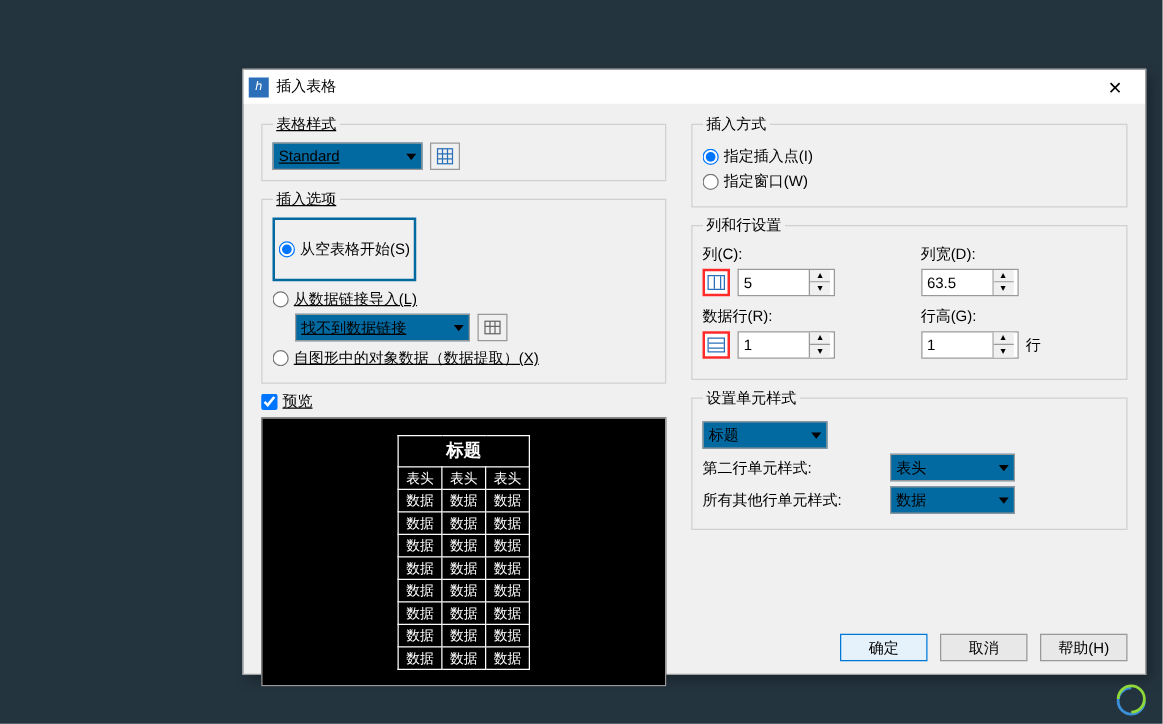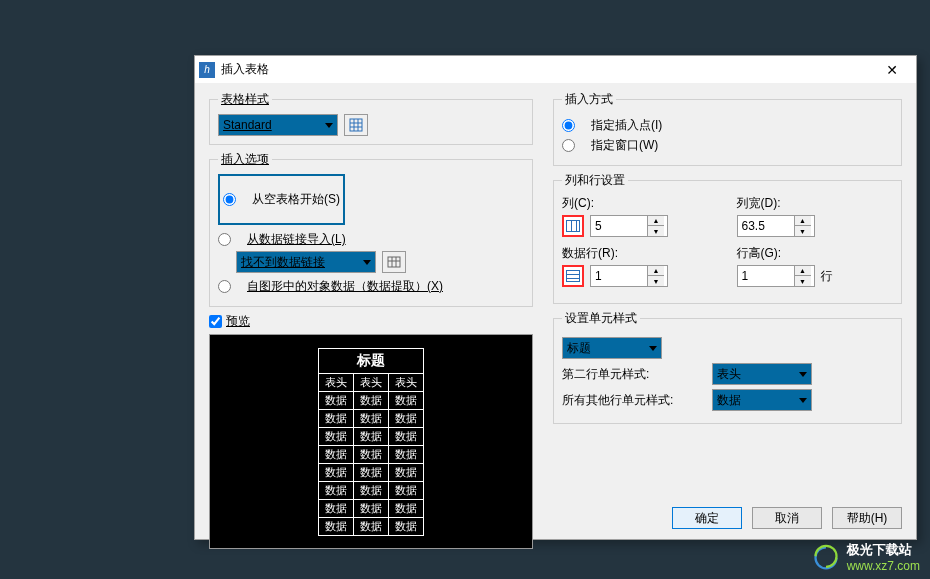--- a/index.html
+++ b/index.html
@@ -9,21 +9,21 @@
   .titlebar-icon { width: 16px; height: 16px; background: #2a6fb8; color: #fff; display: inline-flex; align-items: center; justify-content: center; font-size: 10px; margin-right: 6px; font-style: italic; }
   .titlebar-title { flex: 1; font-size: 12px; color: #000; }
   .titlebar-close { width: 40px; height: 27px; display: flex; align-items: center; justify-content: center; font-size: 14px; cursor: pointer; }
   .dialog-body { display: flex; padding: 8px 14px; gap: 20px; }
   .left-col { width: 324px; text-decoration: underline; }
   .right-col { flex: 1; }
   .ts-row { display: flex; align-items: center; gap: 6px; }
   .combobox { display: inline-flex; align-items: center; background: #0369a1; border: 1px solid #999; height: 22px; padding: 0 4px; font-size: 12px; position: relative; }
   .combobox .arrow { margin-left: 6px; border-left: 4px solid transparent; border-right: 4px solid transparent; border-top: 5px solid #000; }
   .icon-button { width: 24px; height: 22px; border: 1px solid #999; background: #f0f0f0; display: inline-flex; align-items: center; justify-content: center; cursor: pointer; }
-  .radio-row { display: flex; align-items: center; gap: 16px; margin: 3px 0; font-size: 12px; }
+  .radio-row { display: flex; align-items: center; gap: 4px; margin: 3px 0; font-size: 12px; }
   .radio-row input[type="radio"] { margin: 0; }
   .indent-row { margin-left: 18px; display: flex; align-items: center; gap: 6px; margin-top: 3px; margin-bottom: 5px; }
   .check-row { display: flex; align-items: center; gap: 4px; margin: 4px 0; }
   .preview-box { background: #000; border: 1px solid #999; height: 215px; display: flex; align-items: center; justify-content: center; }
   .preview-table { border-collapse: collapse; }
   .preview-table td { border: 1px solid #fff; color: #fff; font-size: 11px; padding: 1px 6px; text-align: center; background: #000; }
   .preview-table .title-cell { font-size: 14px; font-weight: bold; padding: 3px 10px; }
   .field-row { display: flex; gap: 18px; margin-bottom: 8px; }
   .field { flex: 1; }
   .field-label { font-size: 12px; margin-bottom: 3px; display: block; }
@@ -292,17 +292,13 @@
     <span class="btn">取消</span>
     <span class="btn">帮助(H)</span>
   </div>
 </div>
 
 <div class="watermark">
   <svg class="swirl" viewBox="0 0 40 34">
     <path d="M 20 4 A 14 14 0 1 0 34 18" fill="none" stroke="#3a8fd8" stroke-width="3"></path>
     <path d="M 20 30 A 14 14 0 1 0 6 16" fill="none" stroke="#8fd83a" stroke-width="3"></path>
   </svg>
-  <div>
-    <div style="font-weight:bold">极光下载站</div>
-    <div class="watermark-url">www.xz7.com</div>
-  </div>
 </div>
 
 </body></html>

